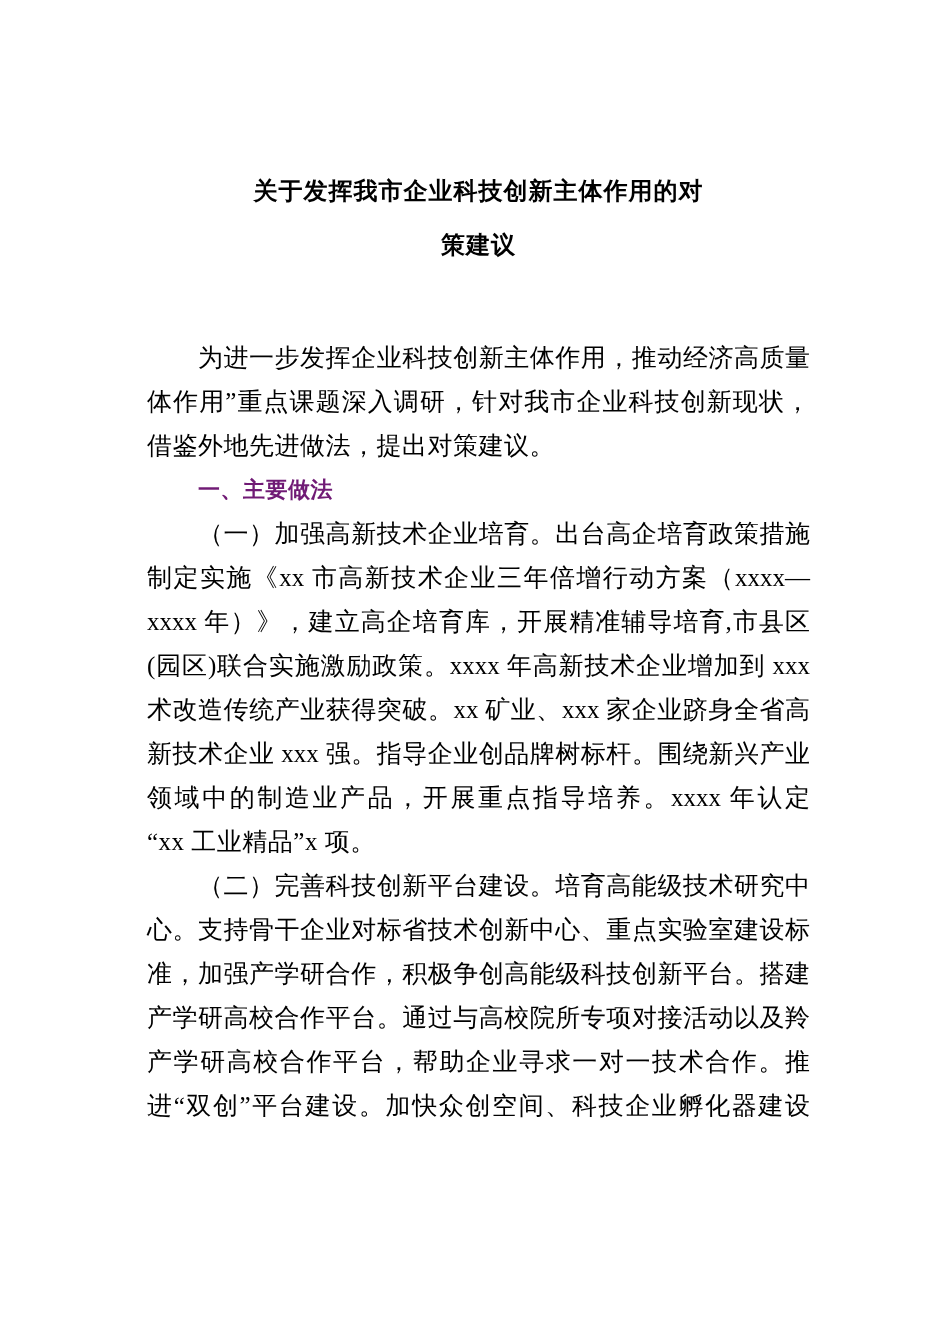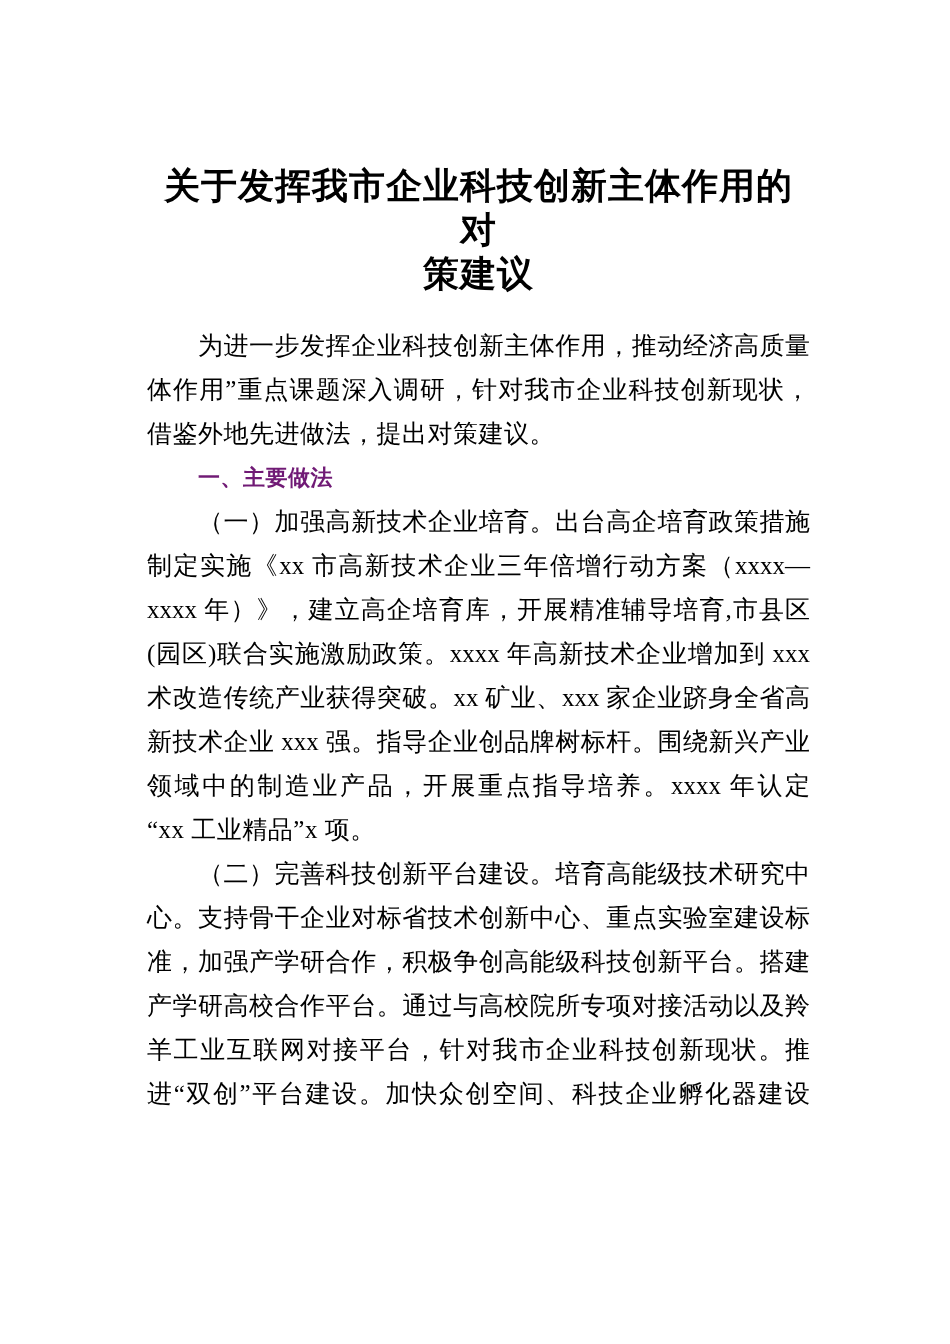--- a/index.html
+++ b/index.html
@@ -17,30 +17,30 @@
   .content {
     position: absolute;
     left: 147px;
     top: 164px;
     width: 663px;
   }
   .title {
     margin: 0;
     font-family: "Liberation Serif", "DejaVu Serif", serif;
     font-weight: bold;
-    font-size: 36px;
-    line-height: 44px;
+    font-size: 24px;
+    line-height: 54px;
     letter-spacing: 1px;
     color: #000000;
   }
   .title-line {
     text-align: center;
   }
   .body {
-    margin-top: 28px;
+    margin-top: 64px;
     font-family: "Liberation Serif", "DejaVu Serif", serif;
     font-size: 25px;
     line-height: 44px;
     color: #000000;
   }
   .para {
     margin: 0;
   }
   .line {
     text-align: justify;
@@ -91,18 +91,18 @@
           <div class="line">术改造传统产业获得突破。xx 矿业、xxx 家企业跻身全省高</div>
           <div class="line">新技术企业 xxx 强。指导企业创品牌树标杆。围绕新兴产业</div>
           <div class="line">领域中的制造业产品，开展重点指导培养。xxxx 年认定</div>
           <div class="line last">“xx 工业精品”x 项。</div>
         </div>
         <div class="para">
           <div class="line first">（二）完善科技创新平台建设。培育高能级技术研究中</div>
           <div class="line">心。支持骨干企业对标省技术创新中心、重点实验室建设标</div>
           <div class="line">准，加强产学研合作，积极争创高能级科技创新平台。搭建</div>
           <div class="line">产学研高校合作平台。通过与高校院所专项对接活动以及羚</div>
-          <div class="line">羊工业互联网对接平台，针对我市企业科技创新现状。推</div>
+          <div class="line">产学研高校合作平台，帮助企业寻求一对一技术合作。推</div>
           <div class="line">进“双创”平台建设。加快众创空间、科技企业孵化器建设</div>
         </div>
       </div>
   </div>
 </div>
 
 </body></html>

